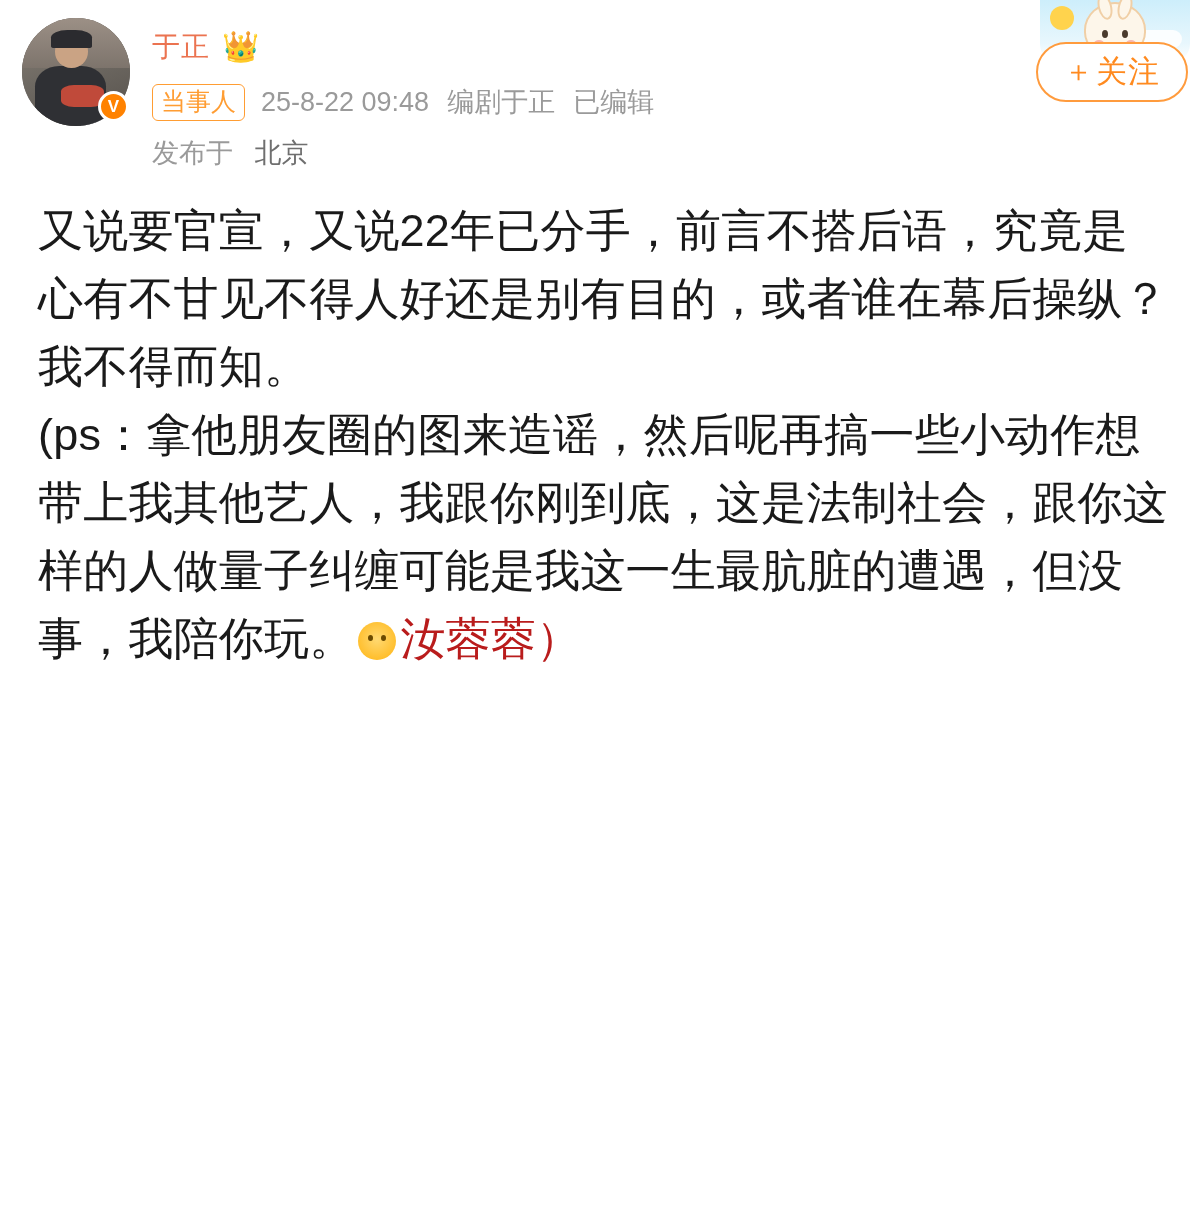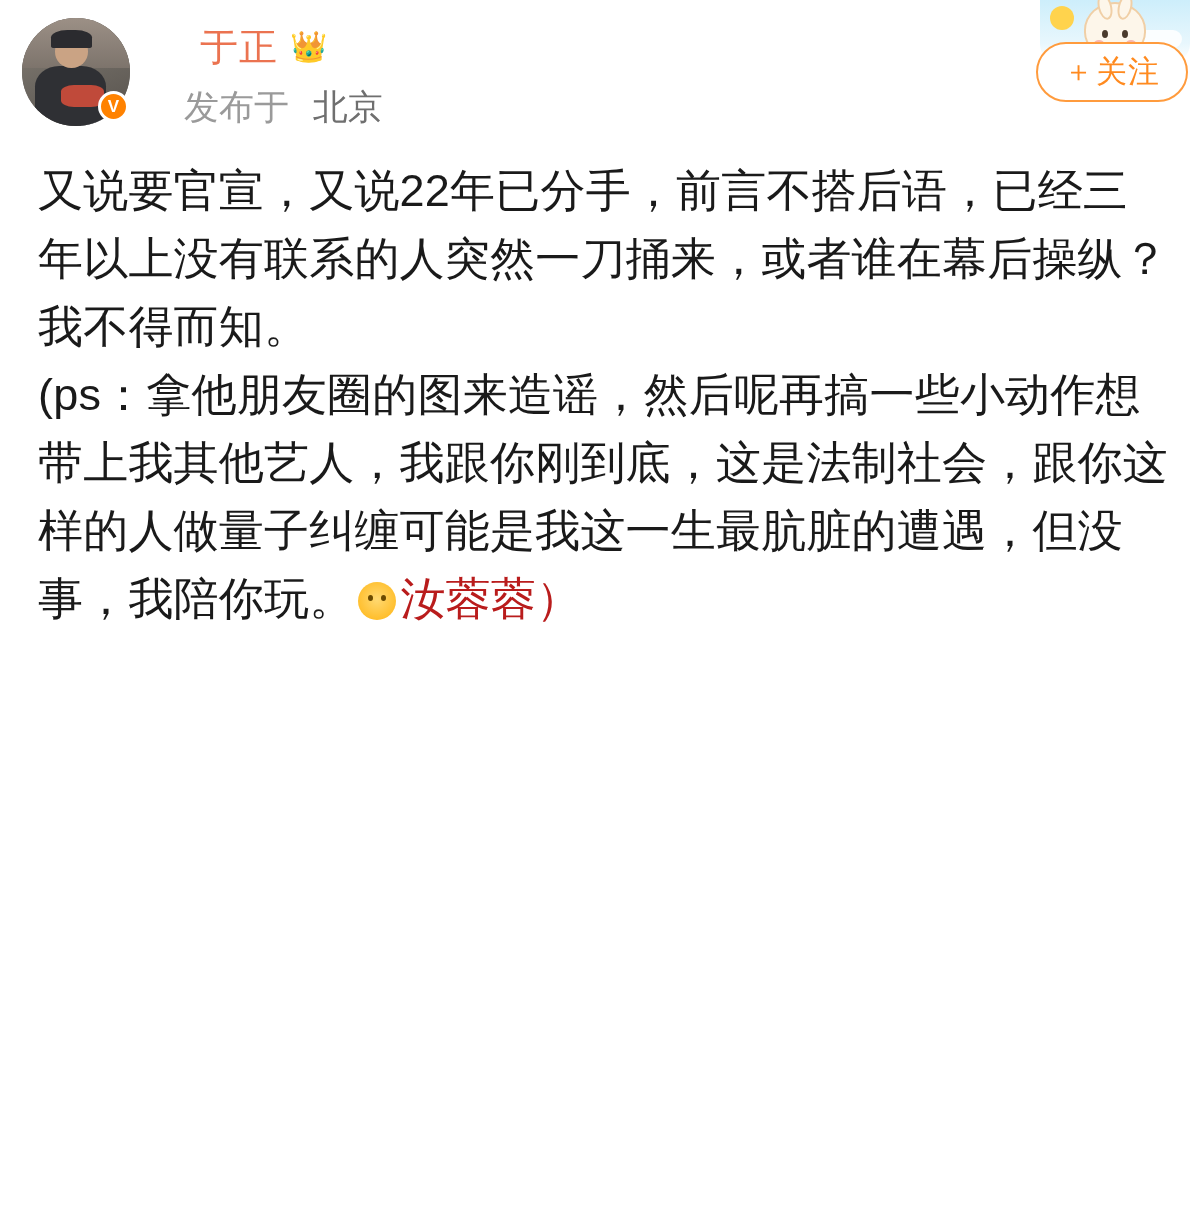--- a/index.html
+++ b/index.html
@@ -111,25 +111,24 @@
     flex: 1 1 auto;
     min-width: 0;
   }
 
   .name-row {
     display: flex;
     align-items: center;
     height: 46px;
   }
   .screen-name {
-    font-size: 38px;
+    font-size: 28px;
     color: #eb7350;
     font-weight: 400;
     letter-spacing: 1px;
-    margin-left: 48px;
   }
   .crown-icon {
     margin-left: 12px;
     font-size: 30px;
     line-height: 1;
     color: #f5a623;
   }
 
   .meta-row {
     display: flex;
@@ -150,23 +149,22 @@
     white-space: nowrap;
   }
   .meta-item {
     margin-right: 18px;
     white-space: nowrap;
   }
   .meta-item:last-child { margin-right: 0; }
 
   .loc-row {
     margin-top: 14px;
-    font-size: 35px;
+    font-size: 27px;
     color: #9a9a9a;
-    margin-left: 32px;
   }
   .loc-row .loc-label { margin-right: 14px; }
   .loc-row .loc-value { color: #6f6f6f; }
 
   
   .top-right {
     position: absolute;
     right: 0;
     top: 0;
     width: 235px;
@@ -300,20 +298,26 @@
       </div>
       <div class="verify-badge">V</div>
     </div>
 
     <div class="head-info">
       <div class="name-row">
         <span class="screen-name">于正</span>
         <span class="crown-icon">👑</span>
       </div>
 
+      <div class="meta-row">
+        <span class="party-tag">当事人</span>
+        <span class="meta-item">25-8-22 09:48</span>
+        <span class="meta-item">编剧于正</span>
+        <span class="meta-item">已编辑</span>
+      </div>
 
       <div class="loc-row">
         <span class="loc-label">发布于</span>
         <span class="loc-value">北京</span>
       </div>
     </div>
 
   </div>
 
   <div class="top-right">
@@ -329,17 +333,17 @@
         <div class="cheek-r"></div>
       </div>
     </div>
     <div class="follow-btn">
       <span class="plus">＋</span>
       <span>关注</span>
     </div>
   </div>
 
   <div class="content">
-    <p>又说要官宣，又说22年已分手，前言不搭后语，已经三年以上没有联系的人突然一刀捅来，或者谁在幕后操纵？我不得而知。</p>
+    <p>又说要官宣，又说22年已分手，前言不搭后语，究竟是心有不甘见不得人好还是别有目的，或者谁在幕后操纵？我不得而知。</p>
     <p><span>(ps：拿他朋友圈的图来造谣，然后呢再搞一些小动作想带上我其他艺人，我跟你刚到底，这是法制社会，跟你这样的人做量子纠缠可能是我这一生最肮脏的遭遇，但没事，我陪你玩。</span><span class="emoji-face"></span><span class="emoji-text">汝蓉蓉）</span></p>
   </div>
 
 </div>
 
 </body></html>

